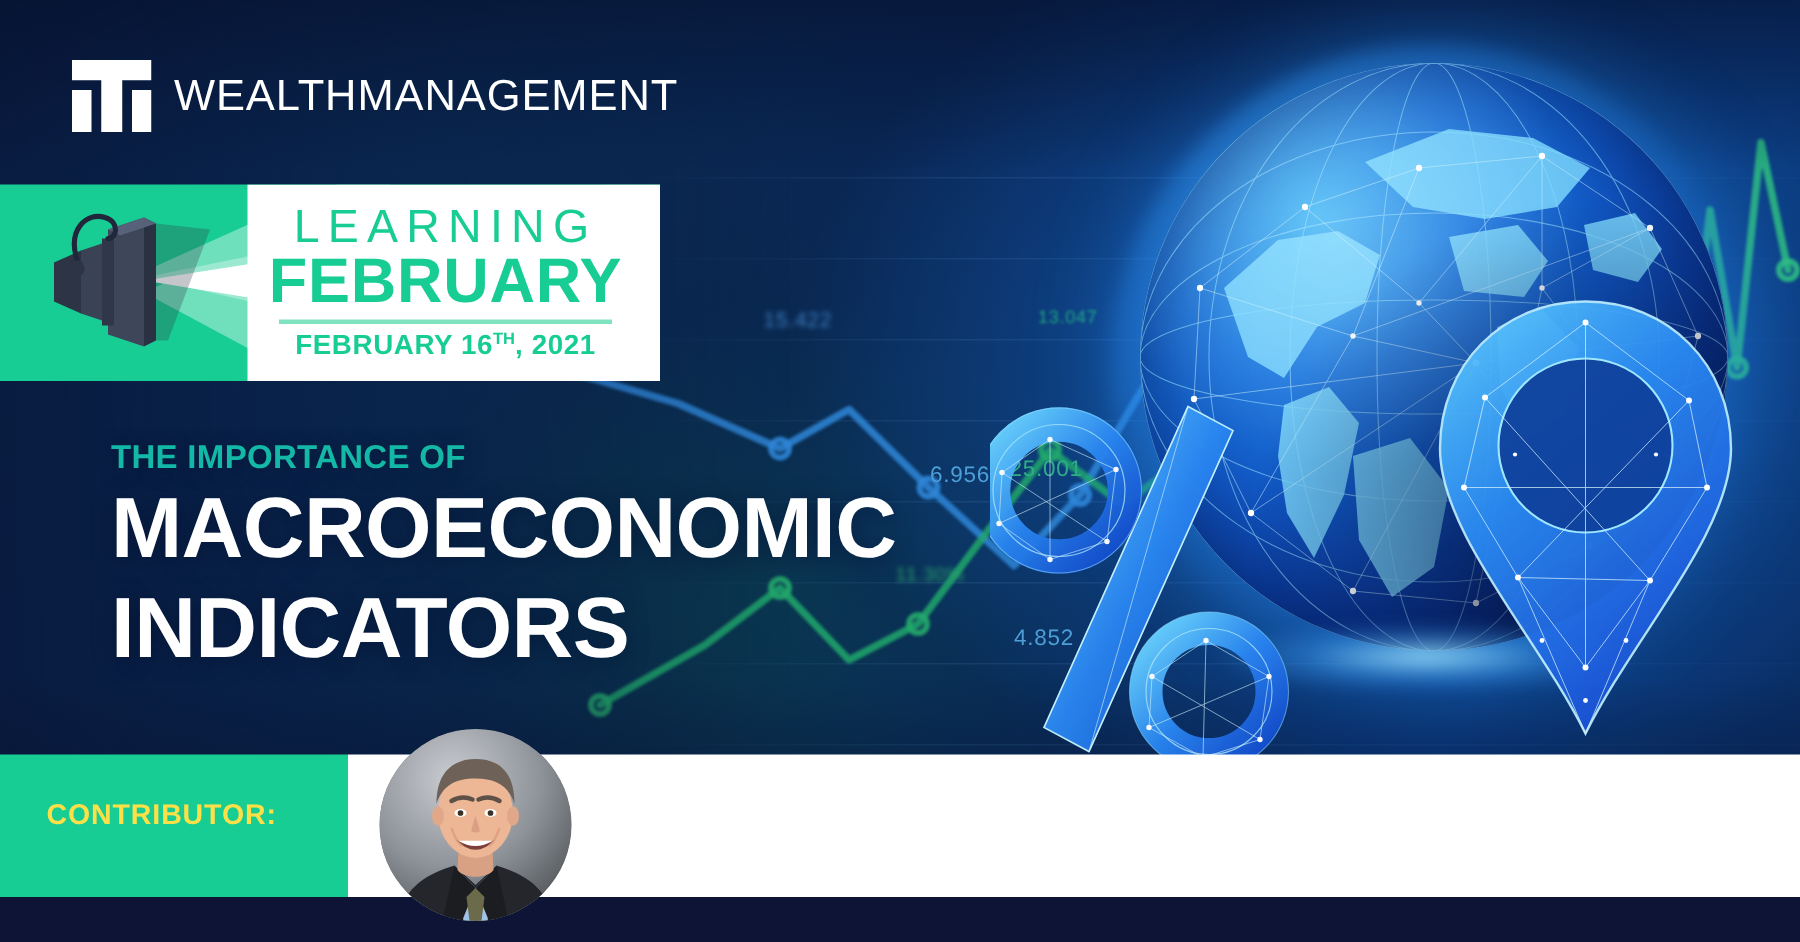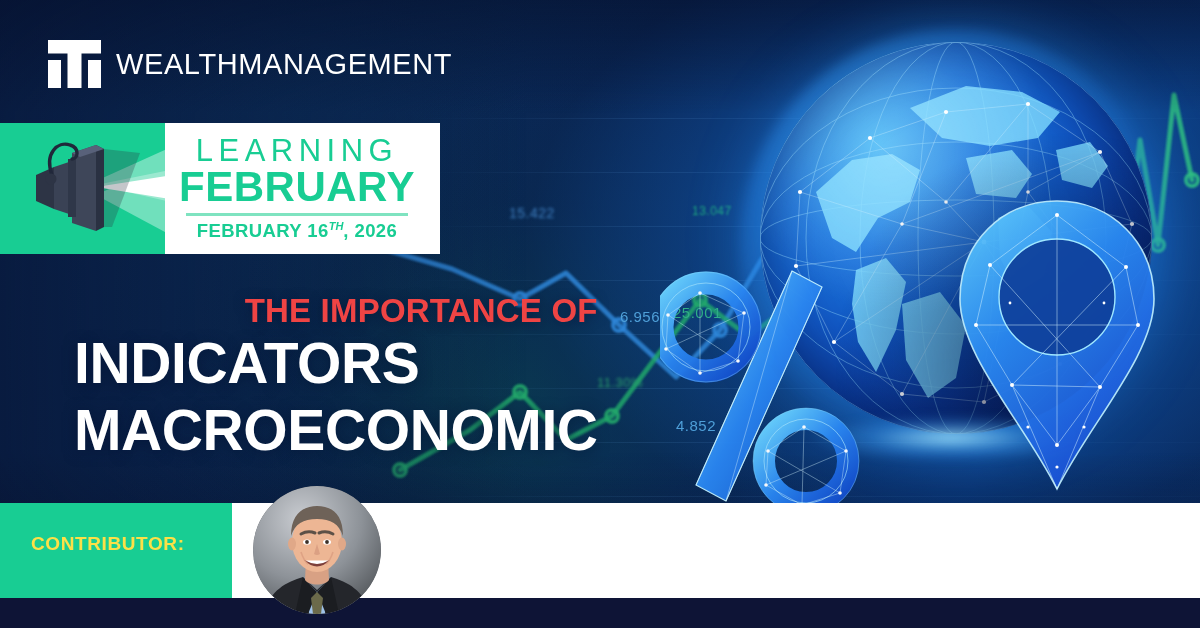--- a/index.html
+++ b/index.html
@@ -123,29 +123,28 @@
     color:#18cd93;font-size:42px;font-weight:bold;letter-spacing:.5px;
     line-height:1.02;margin:0;
   }
   .spot-rule{
     height:3px;background:#7fe3c0;margin:4px 18px 0 18px;
   }
   .spot-date{
     color:#18cd93;font-size:18.5px;font-weight:bold;letter-spacing:.4px;
     margin-top:5px;line-height:1;
   }
-  .spot-date sup{font-size:11px;vertical-align:super;letter-spacing:0;font-style:italic;}
+  .spot-date sup{font-size:11px;vertical-align:super;letter-spacing:0;}
 
   
   .title-wrap{position:absolute;left:74px;top:294px;z-index:10;}
   .t-small{
-    color:#ef4444;font-size:33px;font-weight:bold;letter-spacing:.2px;
+    color:#14b8a6;font-size:22px;font-weight:bold;letter-spacing:.2px;
     line-height:1;margin:0;
     text-shadow:0 2px 12px rgba(3,16,48,.55);
-    text-align:right;
   }
   .t-big{
     color:#fff;font-size:57px;font-weight:bold;letter-spacing:-.4px;
     line-height:1.07;margin:6px 0 0 0;
     text-shadow:0 2px 14px rgba(3,16,48,.55);
   }
 
   
   .contrib-label{
     position:absolute;left:31px;top:533px;z-index:11;
@@ -387,28 +386,28 @@
       <path d="M52 52 C44 30 58 18 70 22 C80 25 78 36 72 36" stroke="#20273a" stroke-width="3.4" fill="none" stroke-linecap="round"></path>
       <circle cx="51" cy="56" r="5.5" fill="#2d3445"></circle>
 
       <path d="M104 26 L140 30 L112 104 L104 104 Z" fill="#2a3142" opacity=".28"></path>
     </svg>
 
     <div class="spot-txt">
       <div class="spot-learning">LEARNING</div>
       <div class="spot-spotlight">FEBRUARY</div>
       <div class="spot-rule"></div>
-      <div class="spot-date"><span>FEBRUARY 16</span><sup>TH</sup><span>, 2026</span></div>
+      <div class="spot-date"><span>FEBRUARY 16</span><sup>TH</sup><span>, 2021</span></div>
     </div>
   </div>
 
   <div class="title-wrap">
     <div class="t-small">THE IMPORTANCE OF</div>
+    <div class="t-big">MACROECONOMIC</div>
     <div class="t-big">INDICATORS</div>
-    <div class="t-big">MACROECONOMIC</div>
   </div>
 
   <div class="contrib-label">CONTRIBUTOR:</div>
 
   <div class="avatar">
     <svg width="128" height="128" viewBox="0 0 128 128">
       <defs>
         <radialGradient id="bgG" cx="38%" cy="26%" r="85%">
           <stop offset="0%" stop-color="#c9ccd1"></stop>
           <stop offset="55%" stop-color="#8d9298"></stop>

